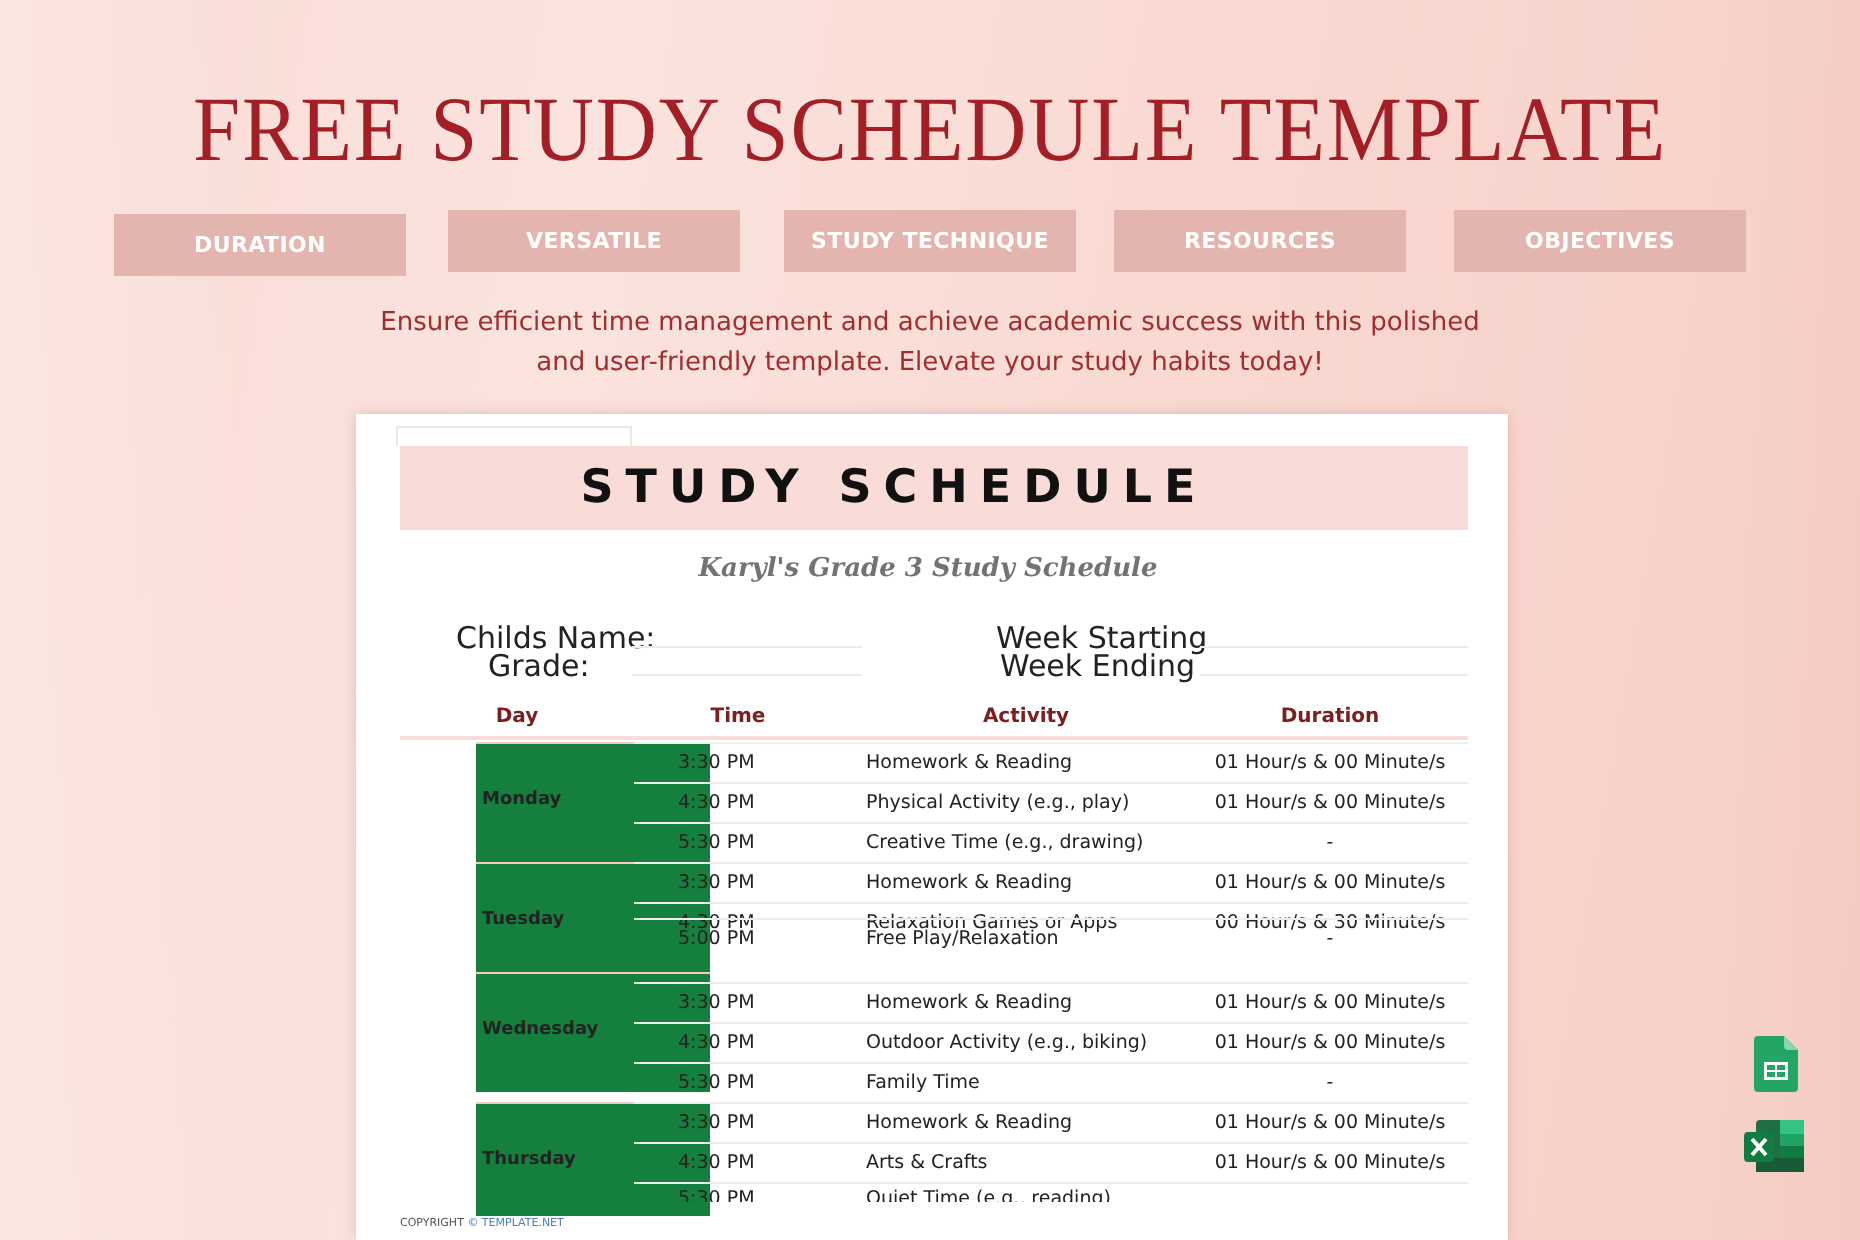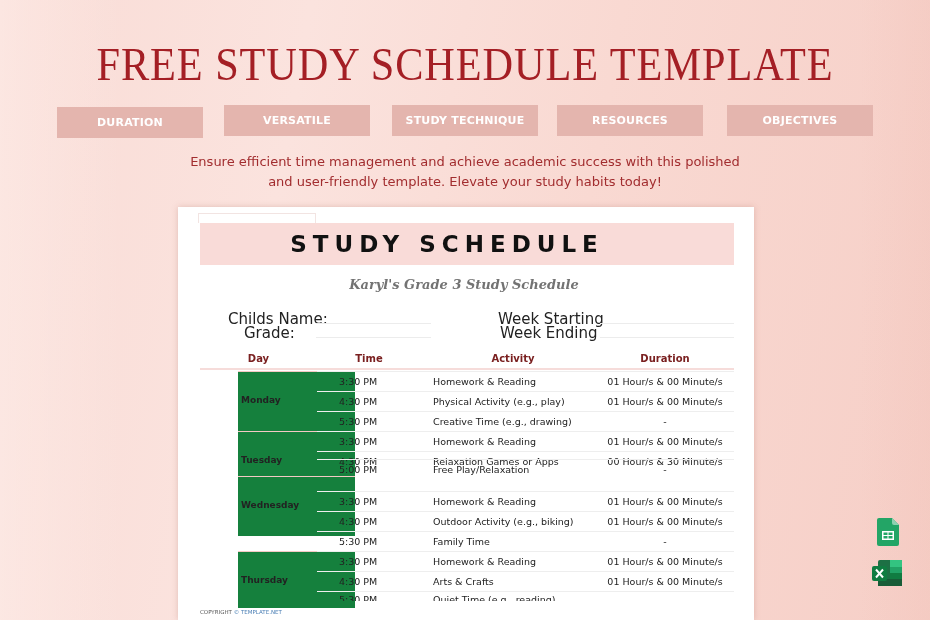--- a/index.html
+++ b/index.html
@@ -137,21 +137,21 @@
       <span class="t">4:30 PM</span>
       <span class="a">Relaxation Games or Apps</span>
       <span class="d">00 Hour/s &amp; 30 Minute/s</span>
     </div>
     <div class="row" style="top:111px;">
       <span class="t">5:00 PM</span>
       <span class="a">Free Play/Relaxation</span>
       <span class="d">-</span>
     </div>
 
-    <div class="day-block" style="top:128px;text-align:right;">
+    <div class="day-block" style="top:138px;text-align:right;">
         <span>Wednesday</span>
       </div>
     <div class="row" style="top:143px;">
       <span class="t">3:30 PM</span>
       <span class="a">Homework &amp; Reading</span>
       <span class="d">01 Hour/s &amp; 00 Minute/s</span>
     </div>
     <div class="row" style="top:163px;">
       <span class="t">4:30 PM</span>
       <span class="a">Outdoor Activity (e.g., biking)</span>

